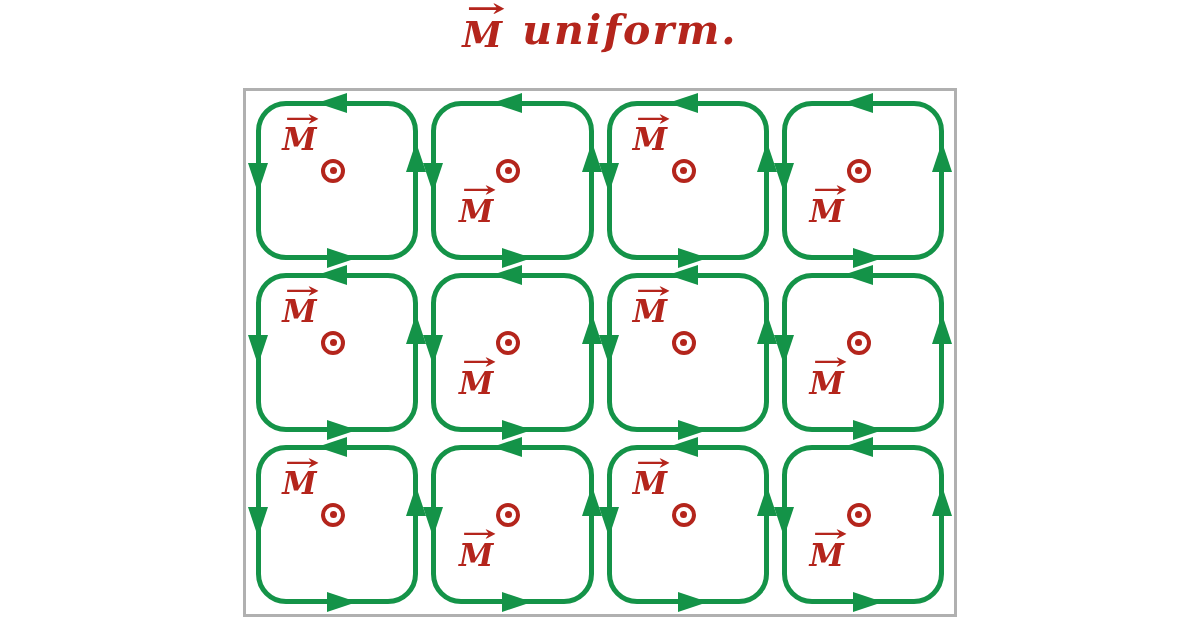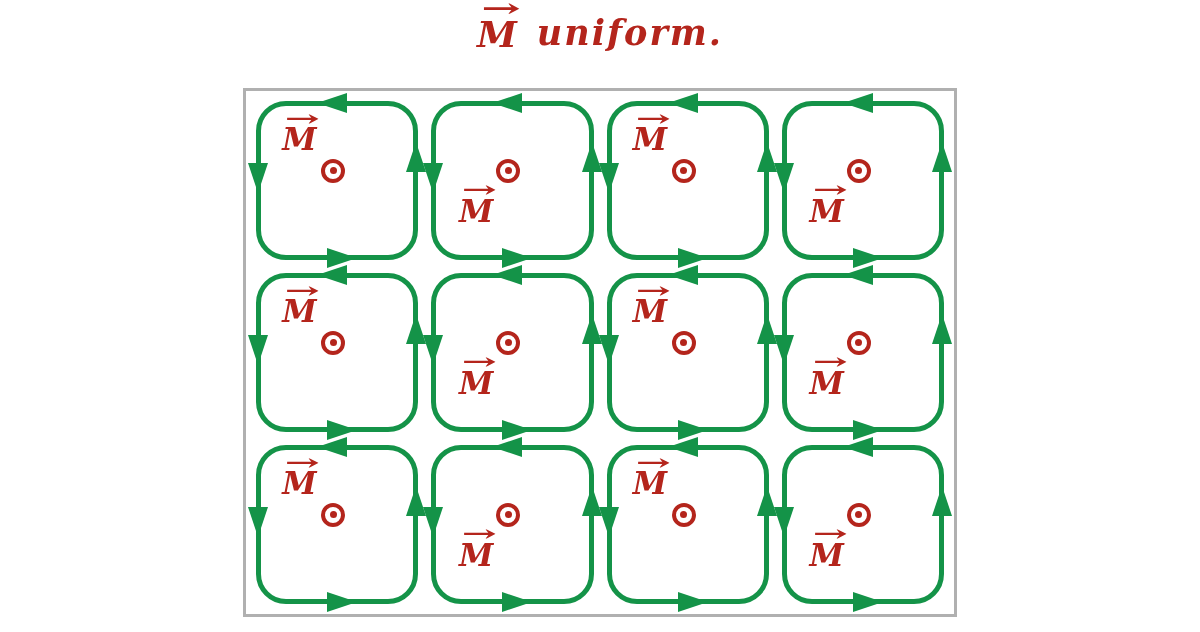--- a/index.html
+++ b/index.html
@@ -22,21 +22,21 @@
     top:2px; left:0; right:0;
     display:flex;
     justify-content:center;
     align-items:flex-end;
     gap:20px;
     color:var(--label-red);
     font-style:italic;
     font-weight:bold;
   }
   .title-text{
-    font-size:35px;
+    font-size:41px;
     line-height:1.05;
     letter-spacing:2px;
   }
 
   
   .mvec{
     color:var(--label-red);
     font-weight:bold;
     font-style:italic;
     display:inline-flex;

